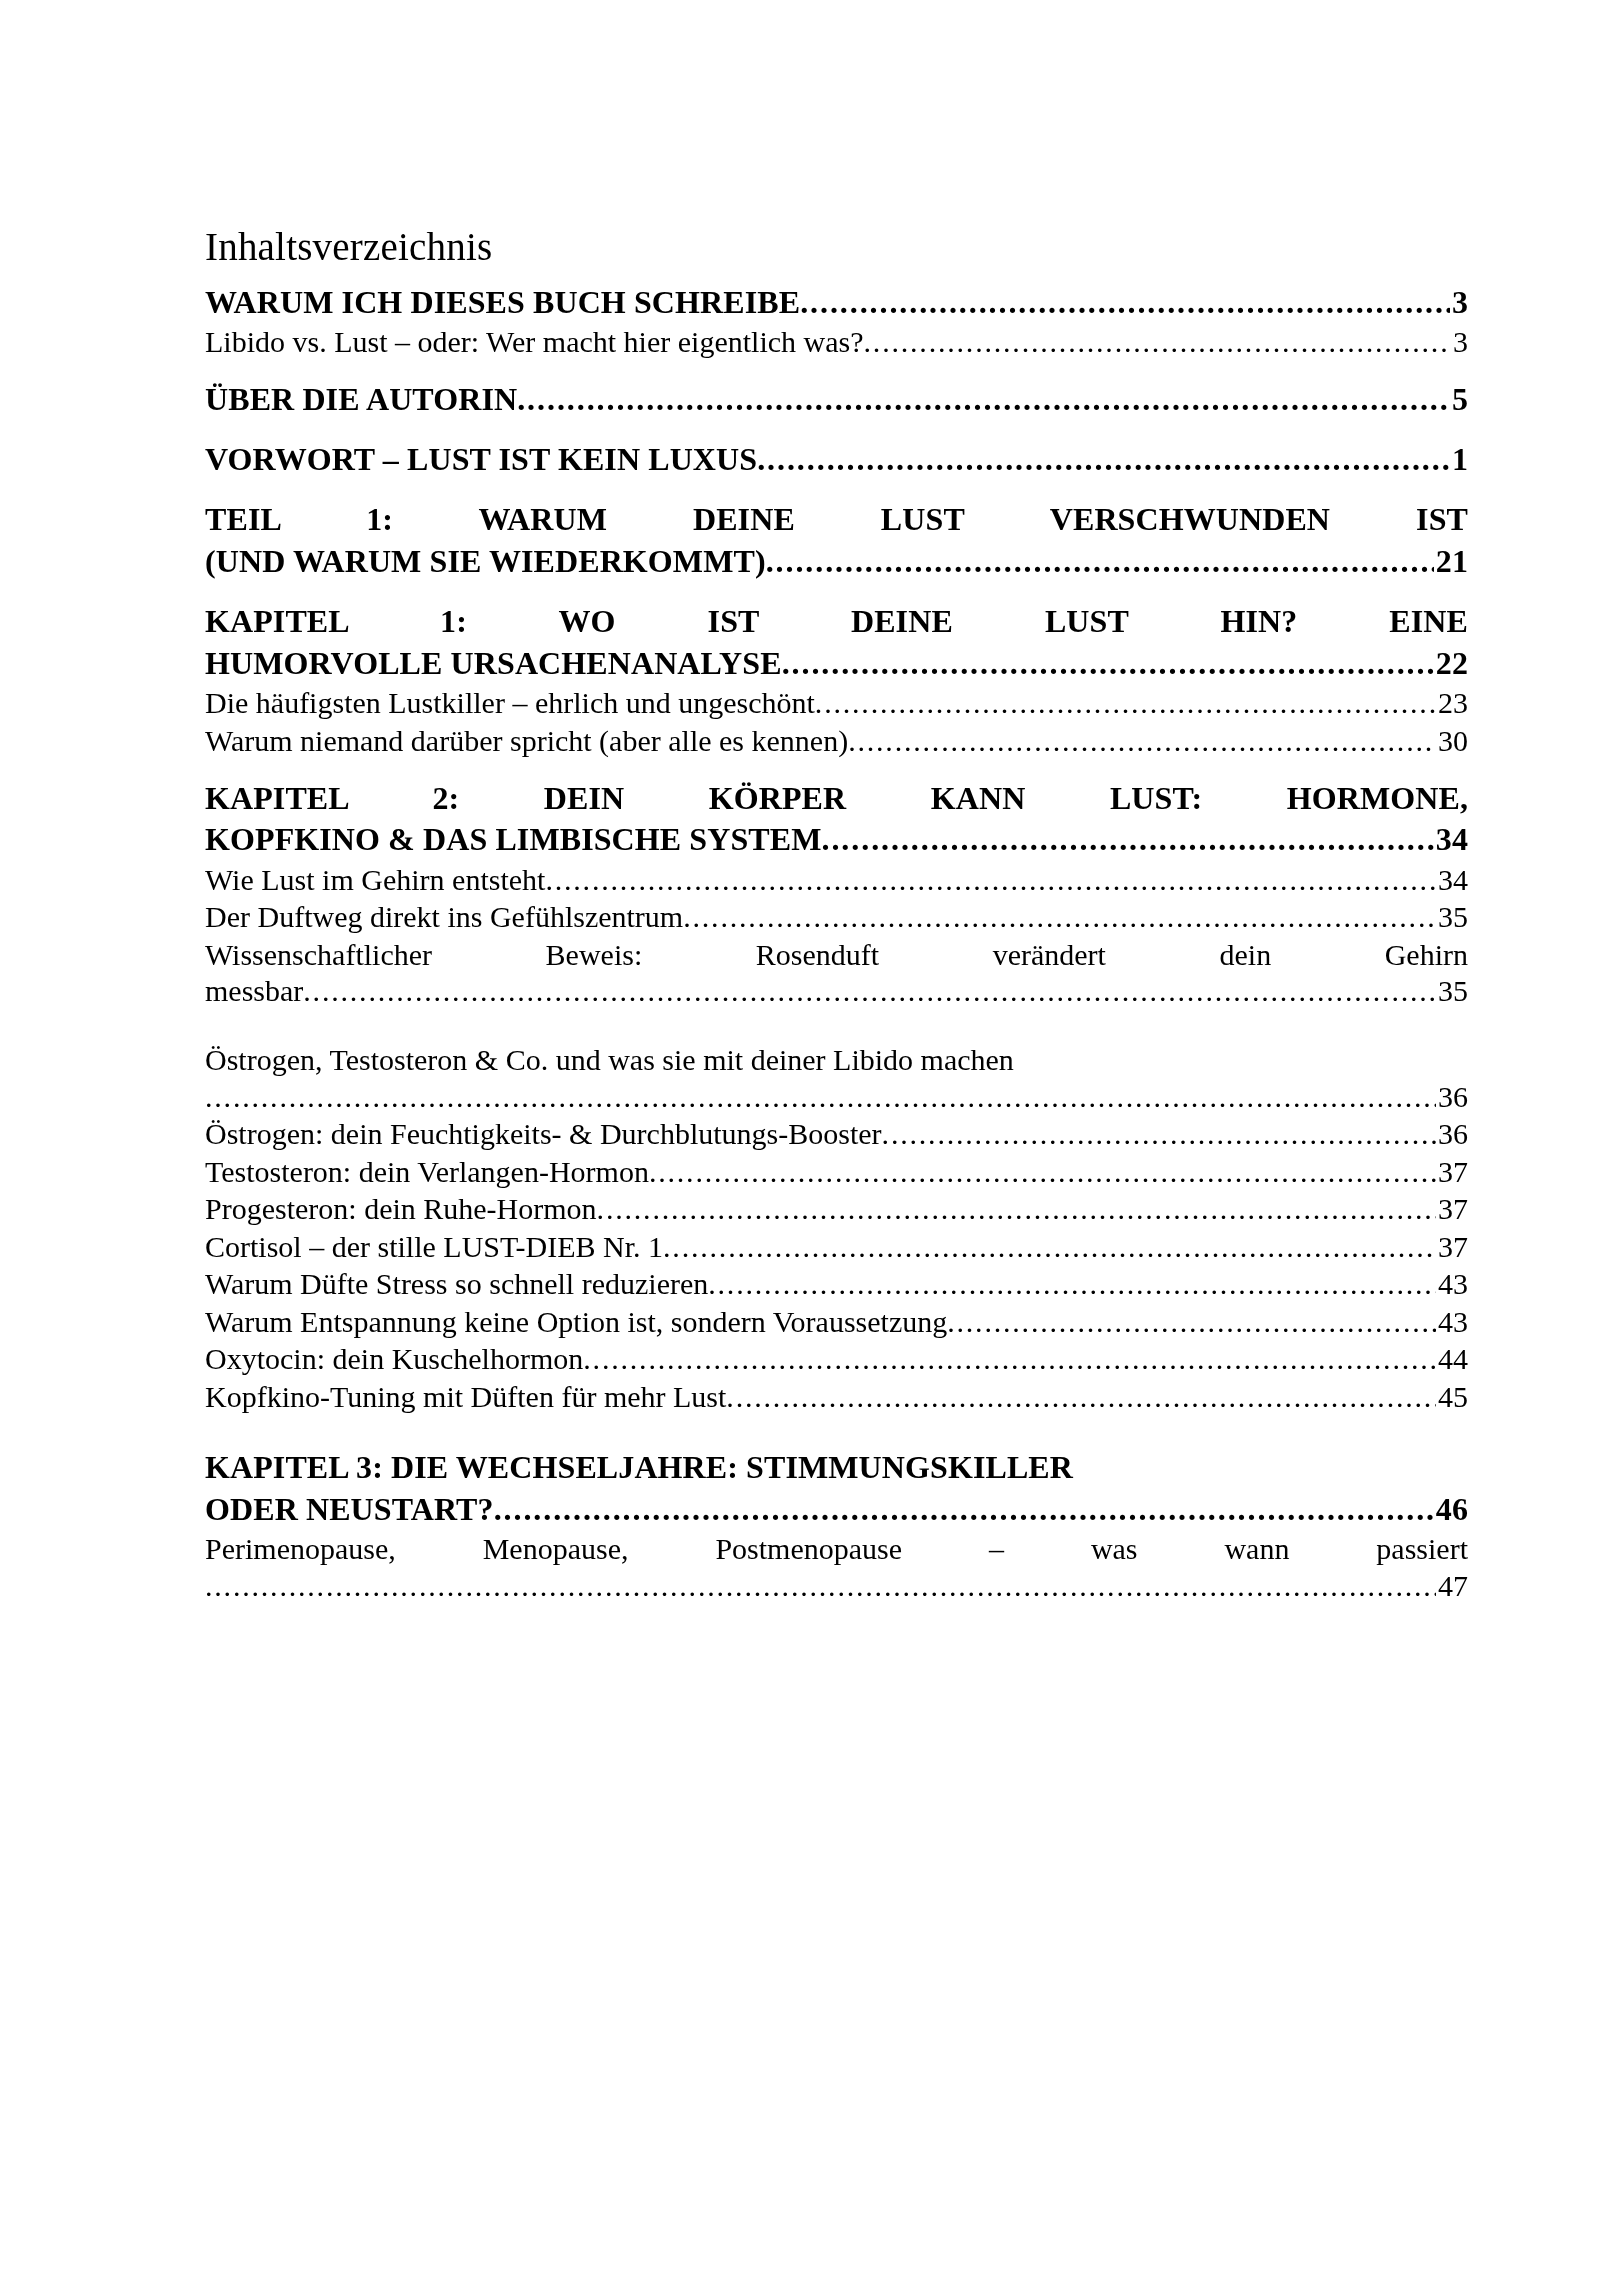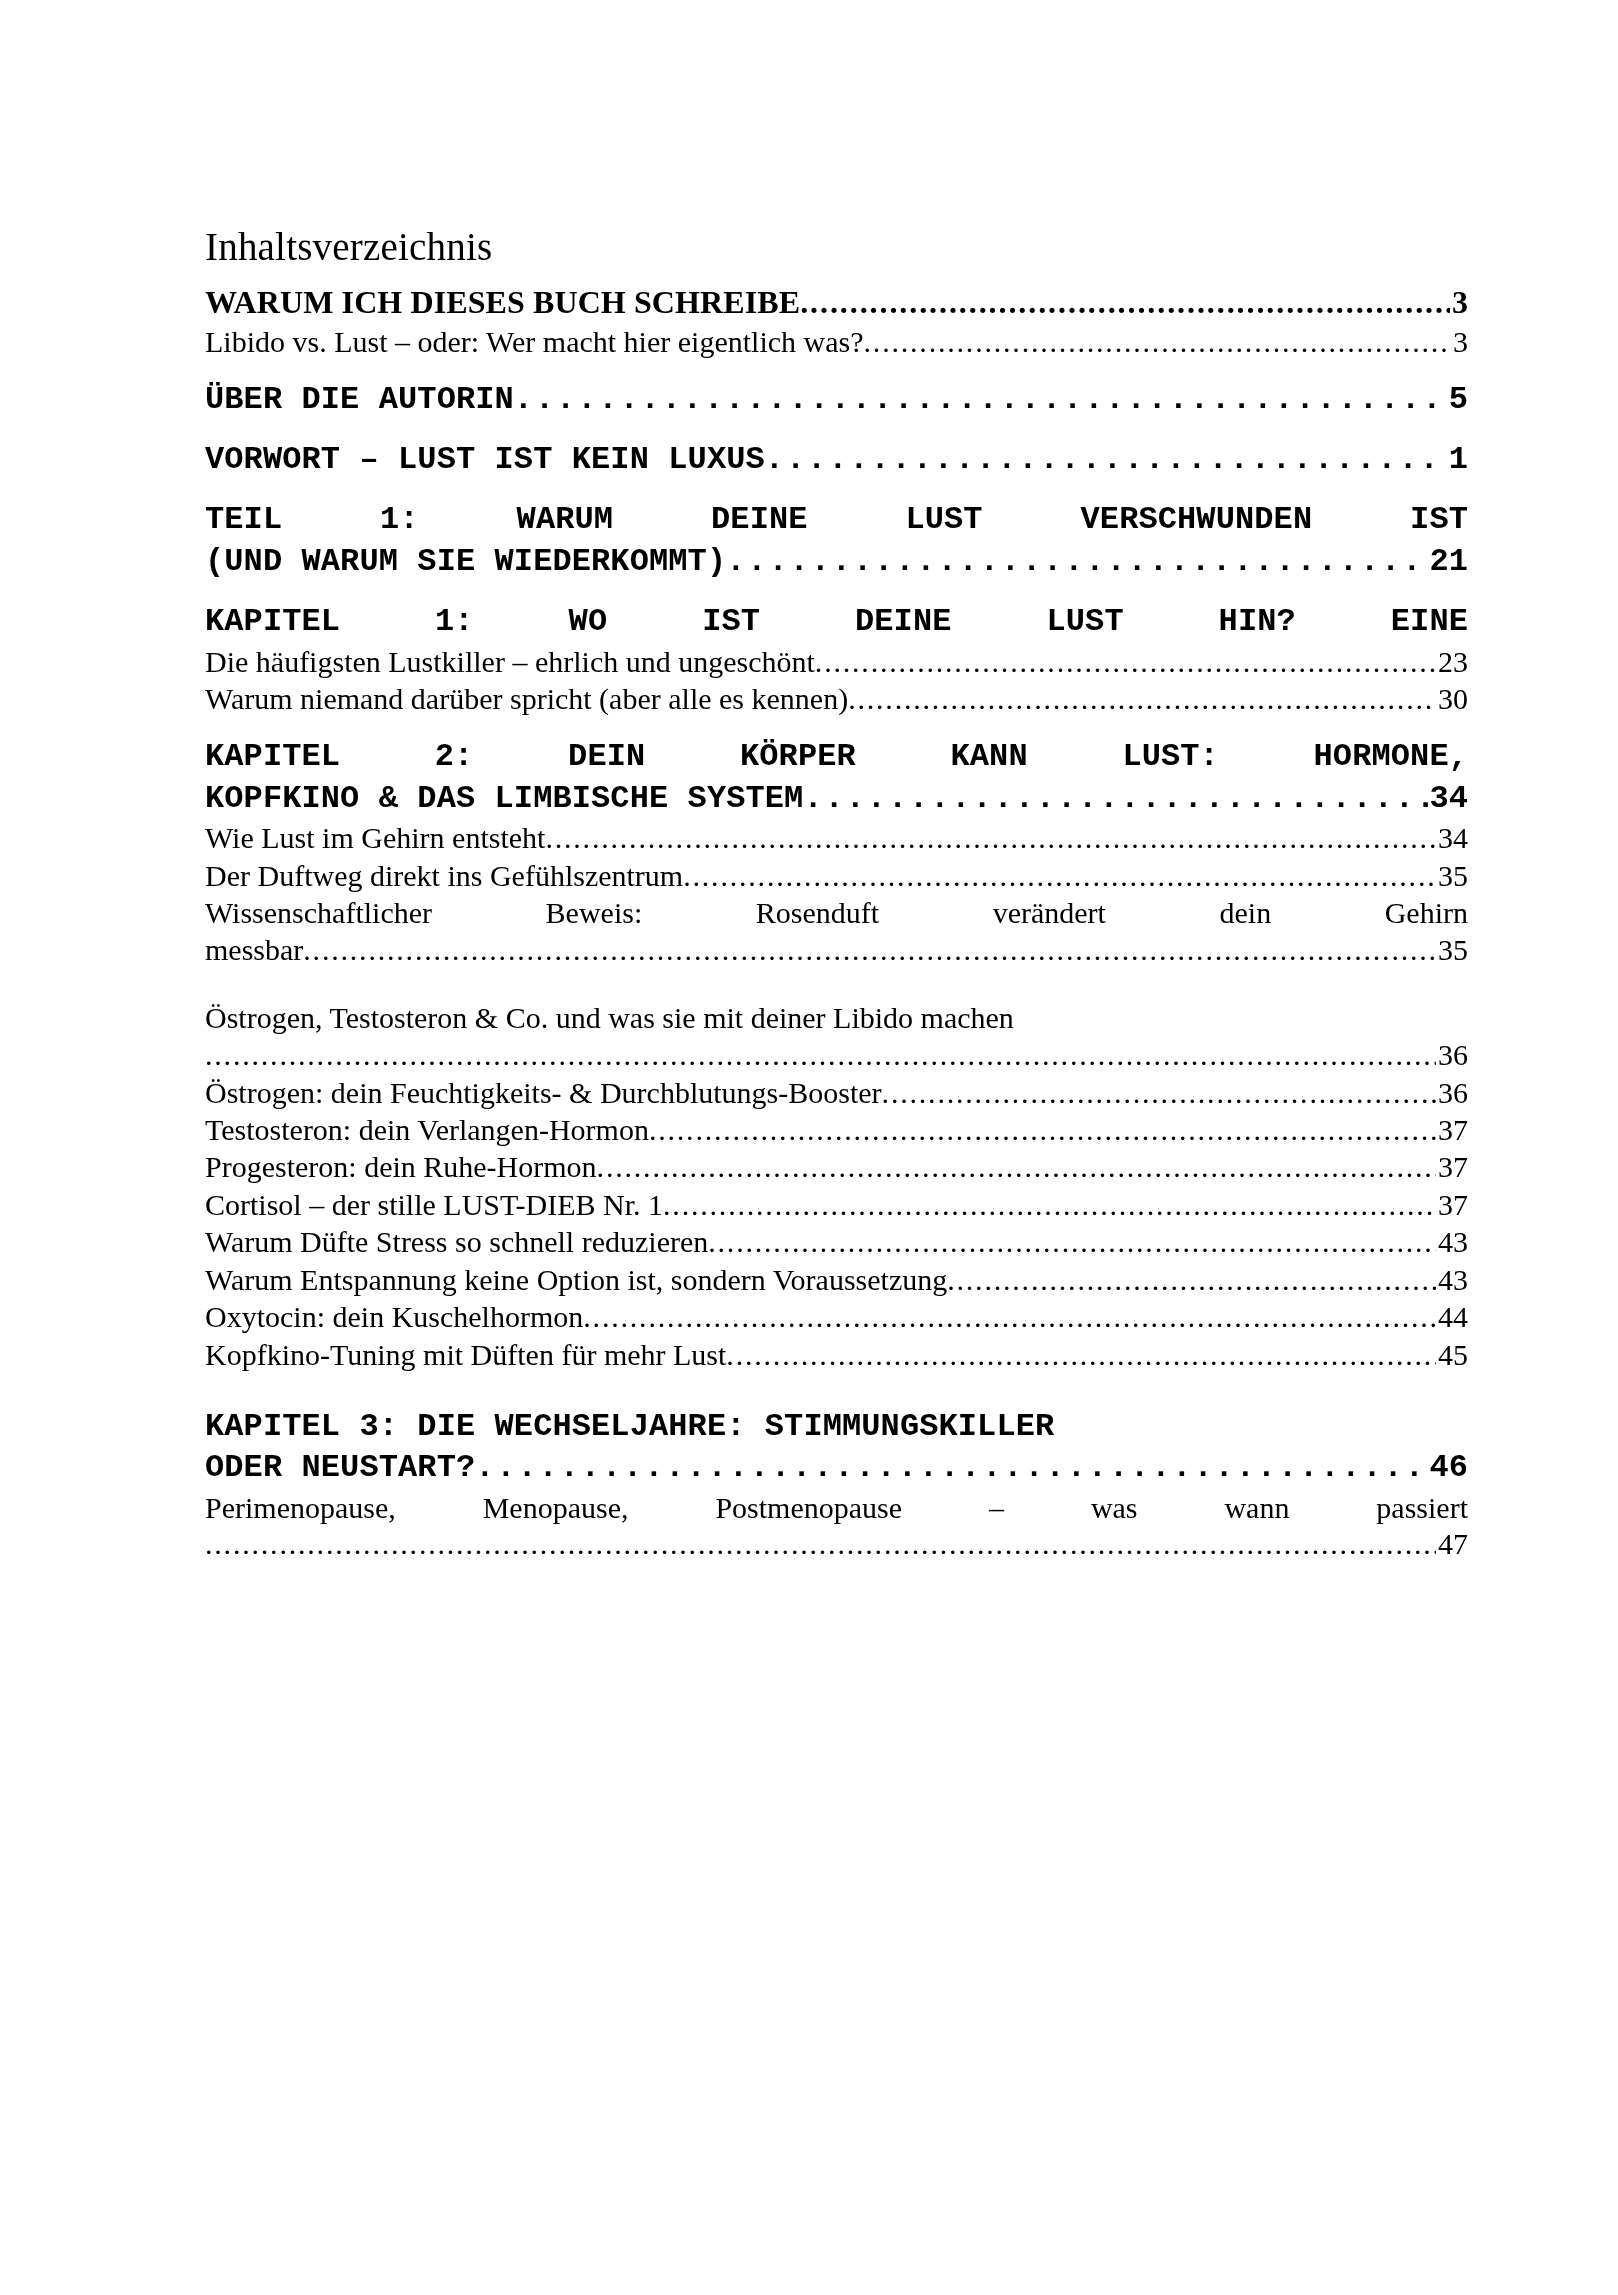--- a/index.html
+++ b/index.html
@@ -55,21 +55,21 @@
   .lvl2 {
     font-size: 30px;
     font-weight: 400;
     line-height: 1.22;
     margin-top: 0.9px;
     margin-bottom: 0;
   }
   
   .lvl1.tight { margin-top: 2.8px; }
   
-  .lvl1.gap { margin-top: 18.5px; font-family: Liberation Mono, monospace; }
+  .lvl1.gap { margin-top: 18.5px; }
 
   
   .line {
     display: flex;
     align-items: center;
     width: 100%;
   }
   .label {
     flex: 0 1 auto;
     white-space: pre;
@@ -151,20 +151,25 @@
       <div class="fulljust">TEIL 1: WARUM DEINE LUST VERSCHWUNDEN IST</div>
       <div class="line">
         <span class="label">(UND WARUM SIE WIEDERKOMMT)</span>
         <span class="leader"></span>
         <span class="pageno">21</span>
       </div>
     </div>
 
     <div class="toc-entry lvl1 gap">
       <div class="fulljust">KAPITEL 1: WO IST DEINE LUST HIN? EINE</div>
+      <div class="line">
+        <span class="label">HUMORVOLLE URSACHENANALYSE</span>
+        <span class="leader"></span>
+        <span class="pageno">22</span>
+      </div>
     </div>
 
     <div class="toc-entry lvl2">
       <div class="line">
         <span class="label">Die häufigsten Lustkiller – ehrlich und ungeschönt</span>
         <span class="leader"></span>
         <span class="pageno">23</span>
       </div>
     </div>
 

